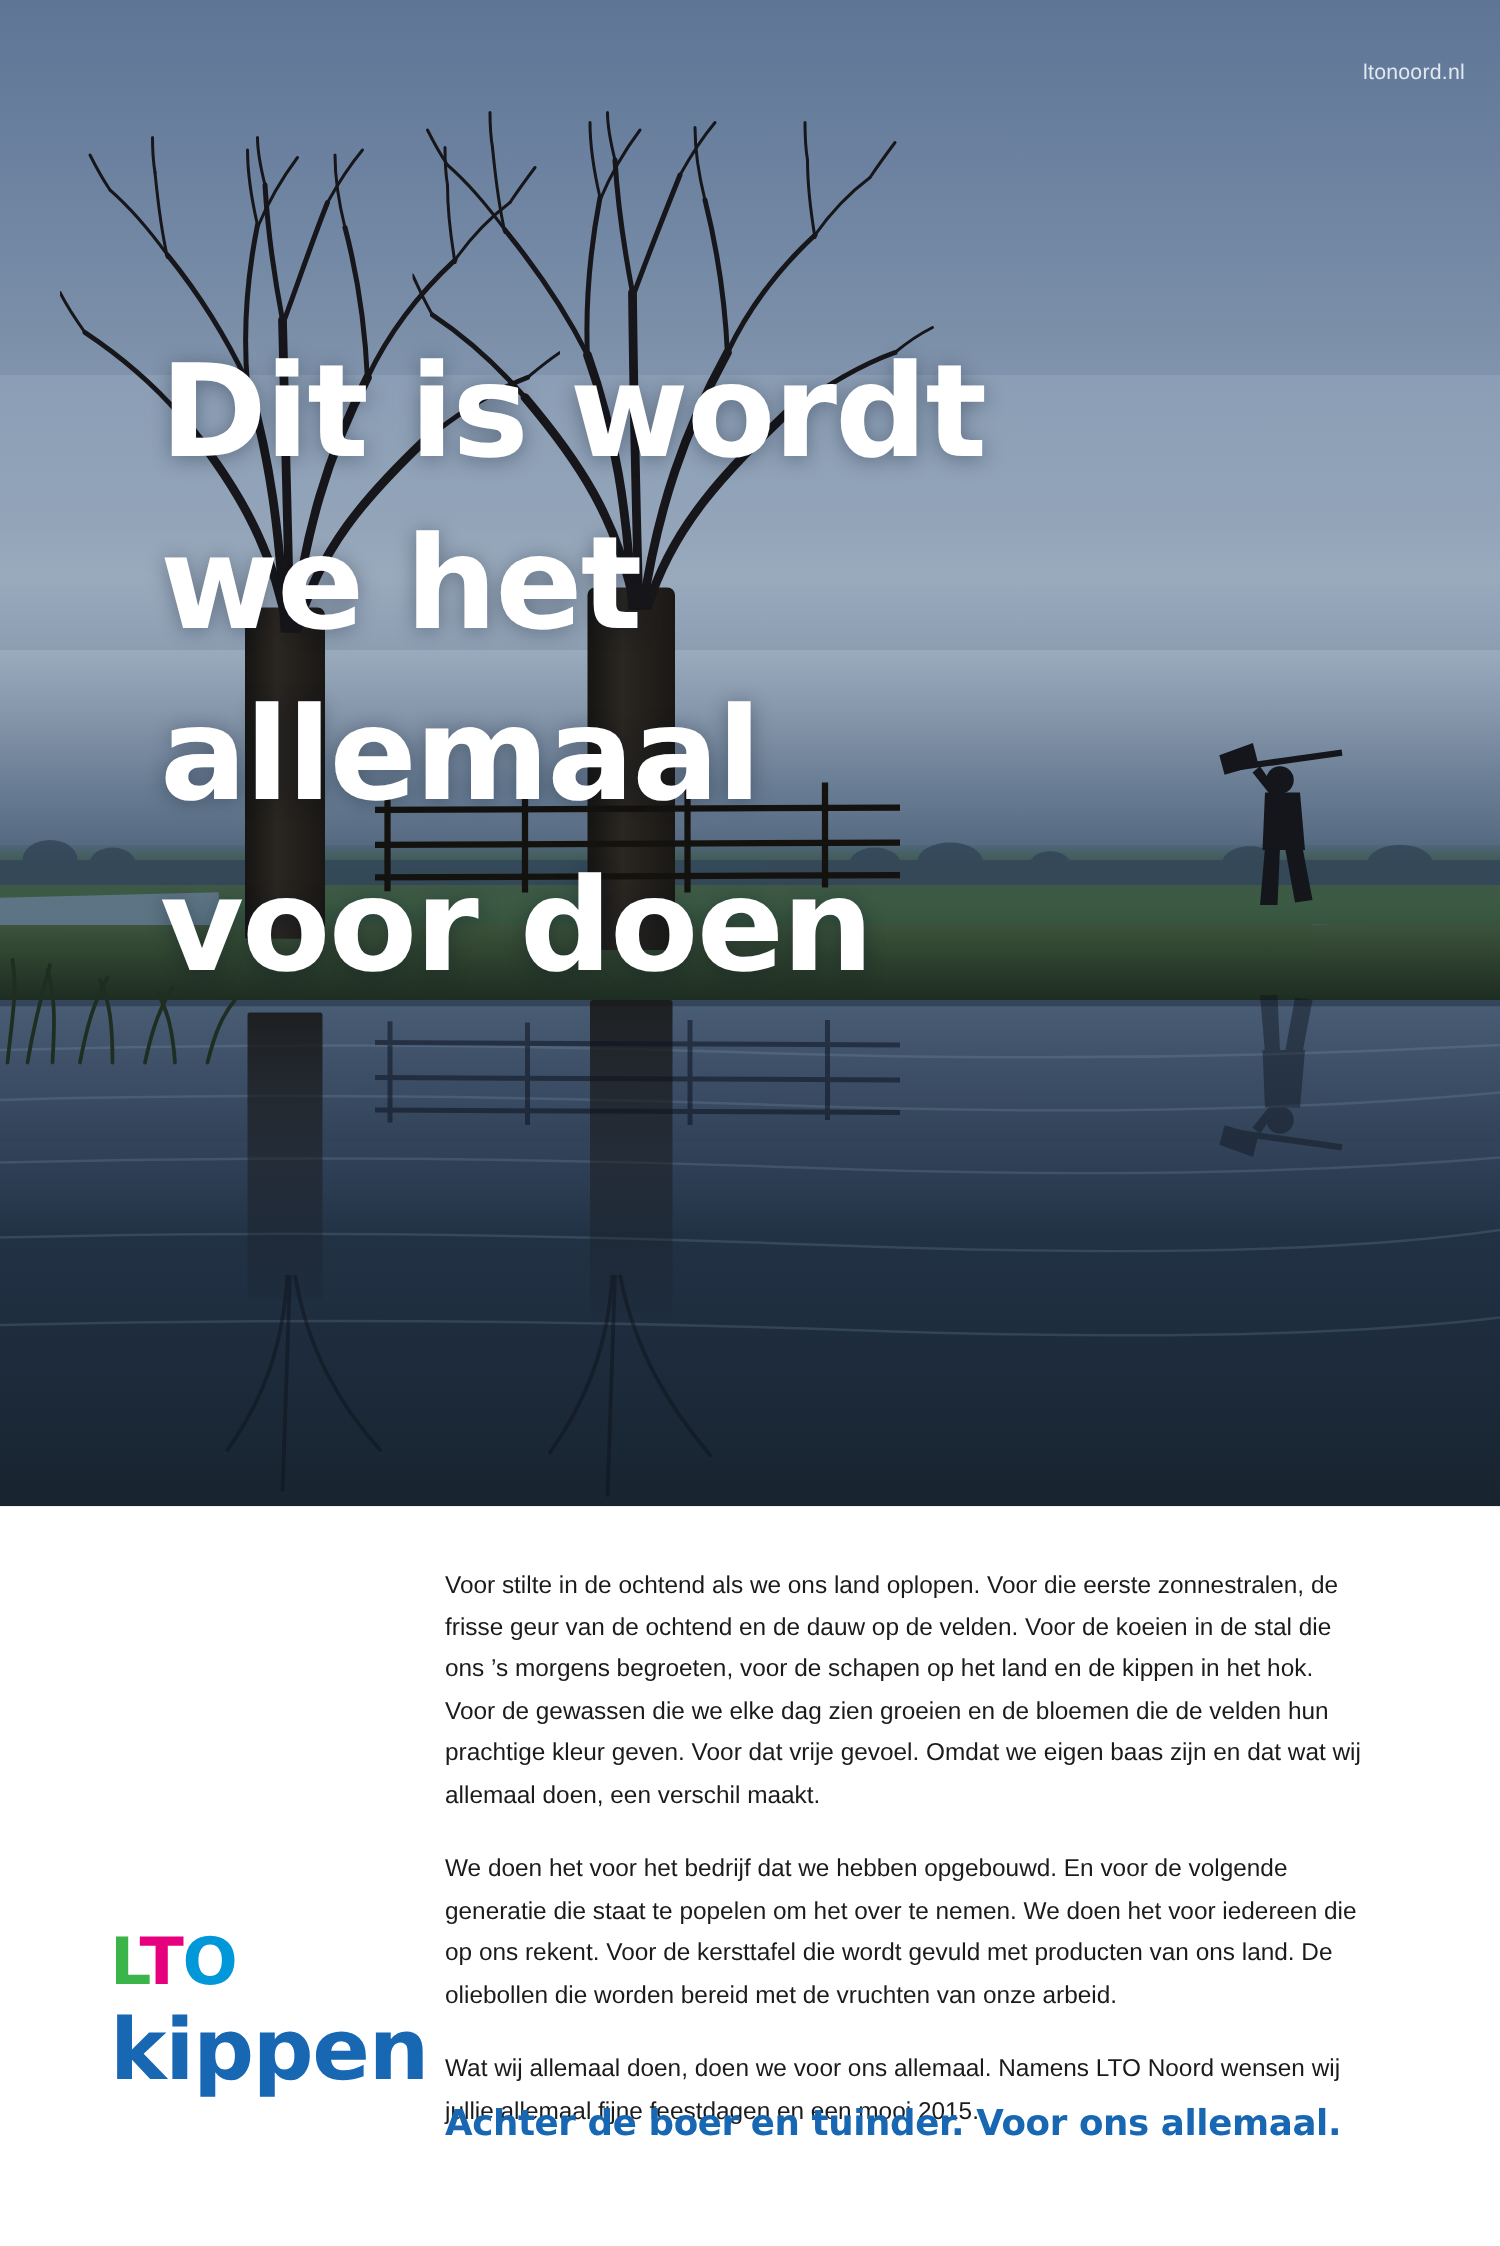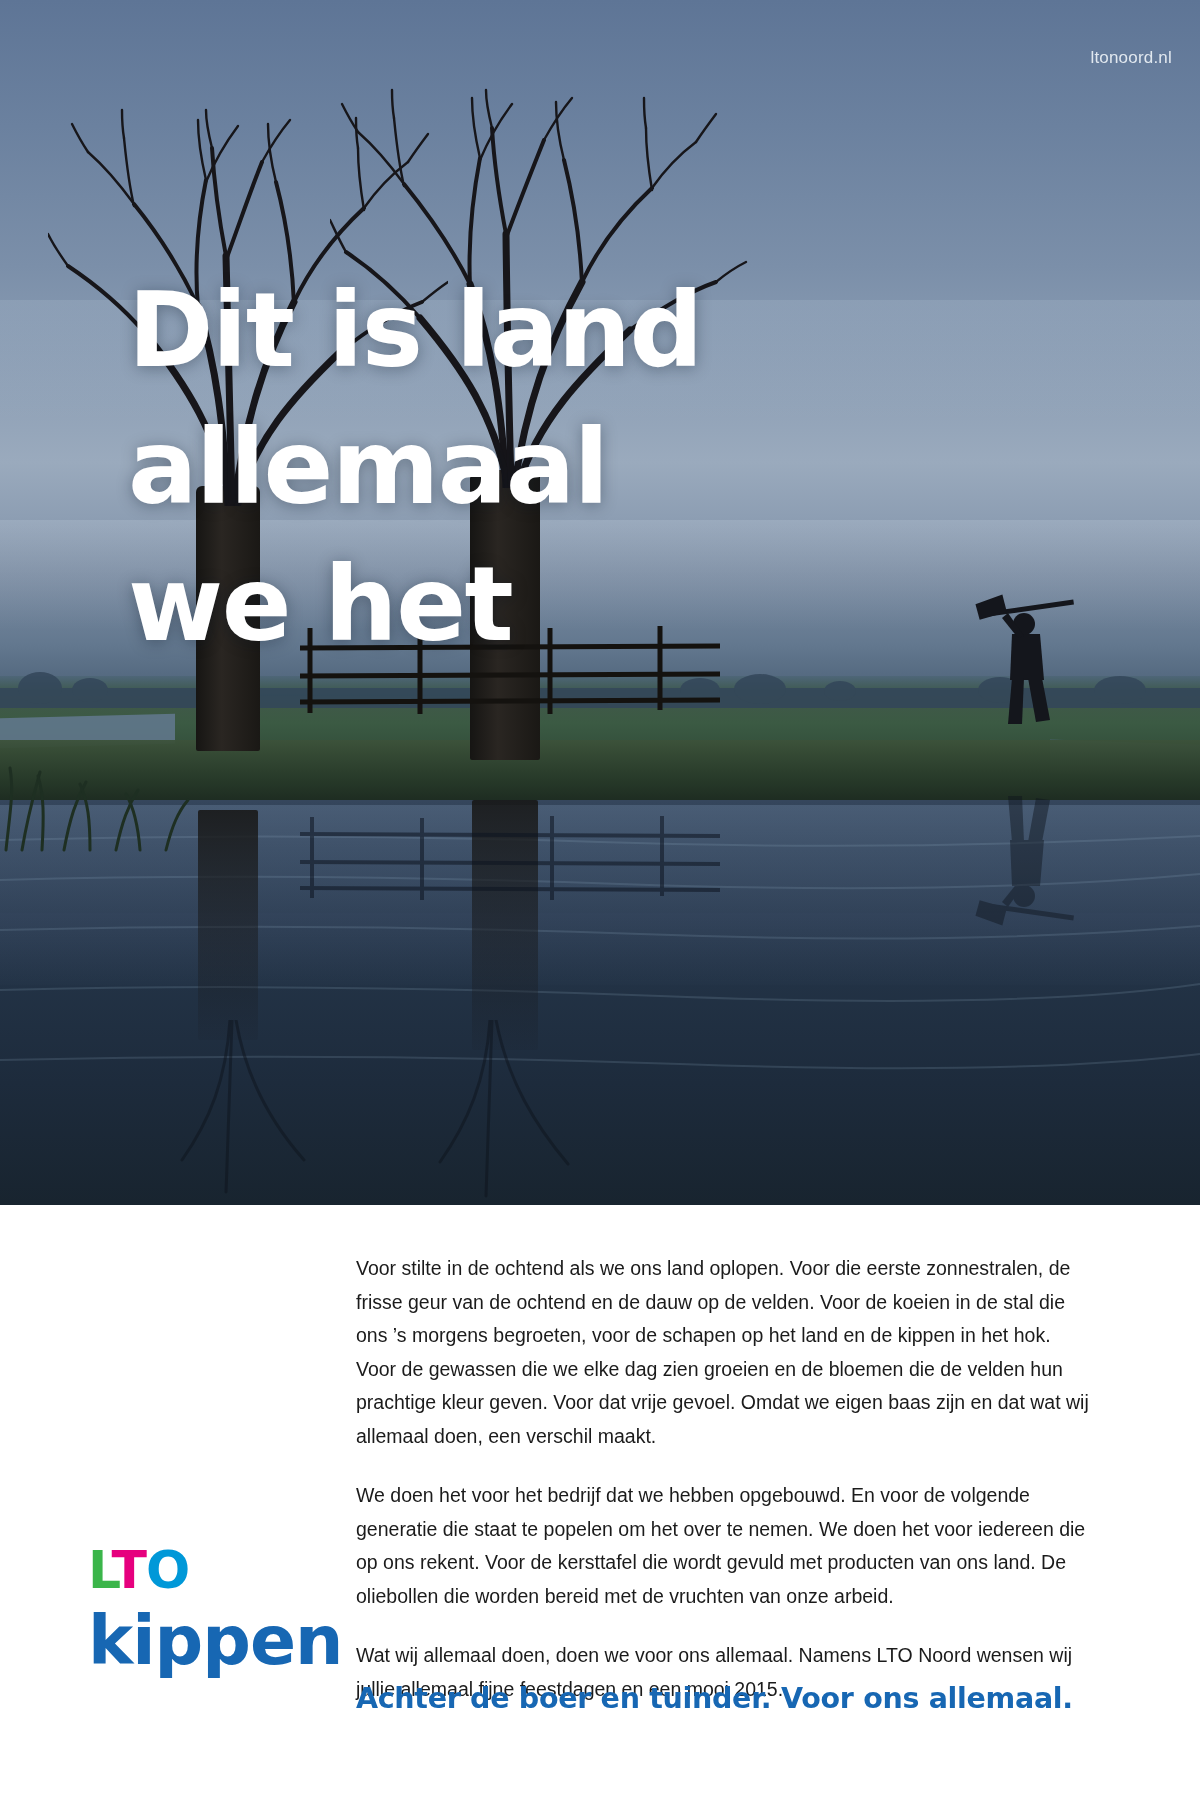--- a/index.html
+++ b/index.html
@@ -427,23 +427,24 @@
         <path d="M90,108 C90,78 88,60 80,42"></path>
         <path d="M116,108 C122,80 128,64 138,48"></path>
         <path d="M140,108 C138,82 134,66 126,52"></path>
         <path d="M166,108 C172,84 178,70 188,58"></path>
       </g>
     </svg>
 
     <div class="site-url">ltonoord.nl</div>
 
     <div class="headline">
-      <span class="ln">Dit is land</span>
+      <span class="ln">Dit is wordt</span>
+      <span class="ln">we het</span>
       <span class="ln">allemaal</span>
-      <span class="ln">we het</span>
+      <span class="ln">voor doen</span>
     </div>
   </div>
 
   <div class="bottom">
 
     <div class="body-copy">
       <p>Voor stilte in de ochtend als we ons land oplopen. Voor die eerste zonnestralen, de frisse geur van de ochtend en de dauw op de velden. Voor de koeien in de stal die ons ’s morgens begroeten, voor de schapen op het land en de kippen in het hok. Voor de gewassen die we elke dag zien groeien en de bloemen die de velden hun prachtige kleur geven. Voor dat vrije gevoel. Omdat we eigen baas zijn en dat wat wij allemaal doen, een verschil maakt.</p>
       <p>We doen het voor het bedrijf dat we hebben opgebouwd. En voor de volgende generatie die staat te popelen om het over te nemen. We doen het voor iedereen die op ons rekent. Voor de kersttafel die wordt gevuld met producten van ons land. De oliebollen die worden bereid met de vruchten van onze arbeid.</p>
       <p>Wat wij allemaal doen, doen we voor ons allemaal. Namens LTO Noord wensen wij jullie allemaal fijne feestdagen en een mooi 2015.</p>
     </div>

